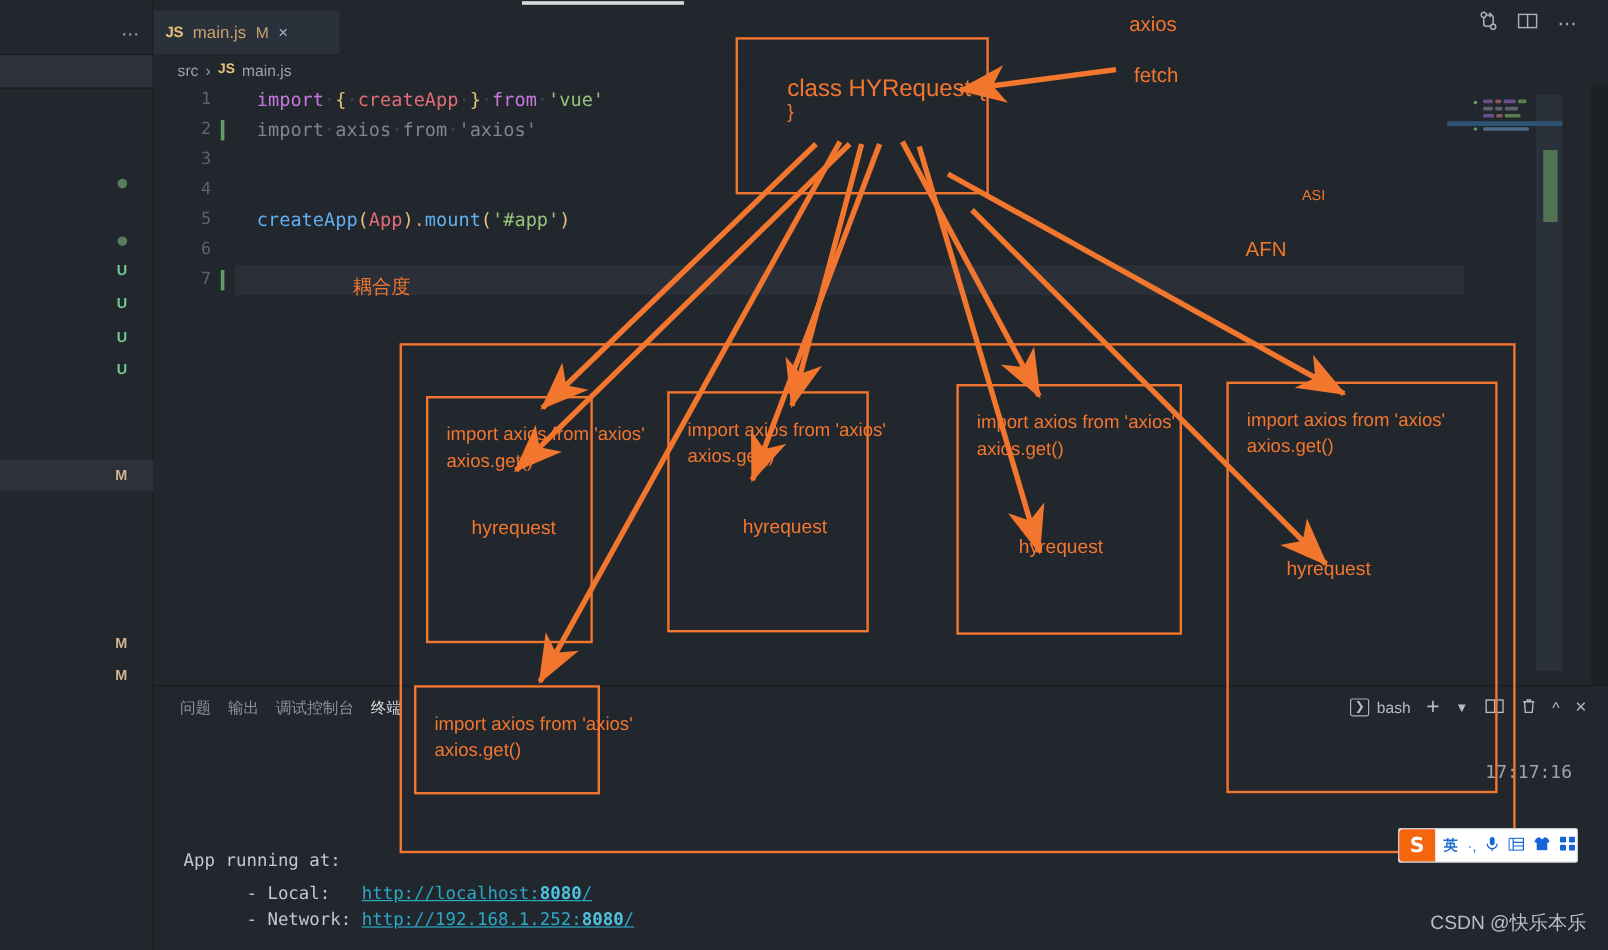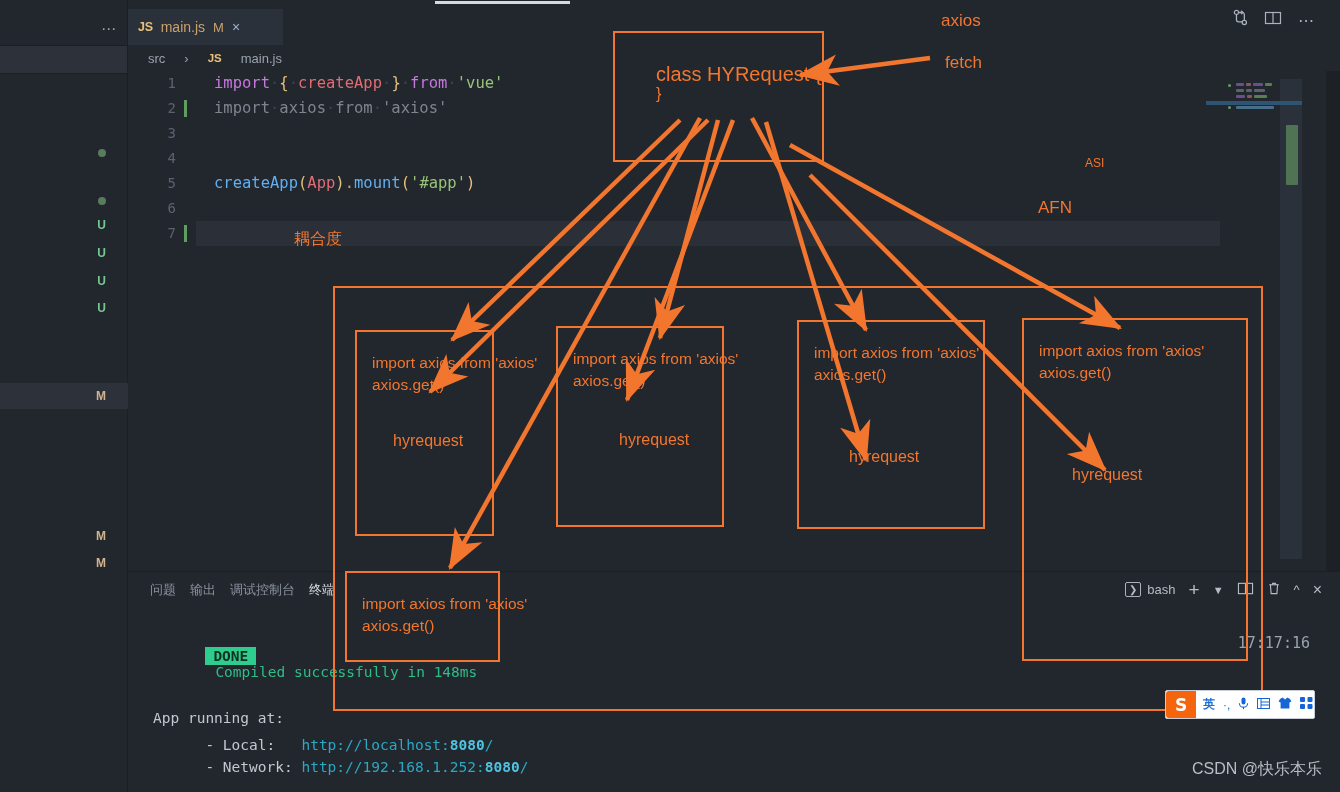--- a/index.html
+++ b/index.html
@@ -30,21 +30,21 @@
   #tabbar{left:128px;top:8px;width:1212px;height:37px;background:#22262d;}
   #tab-main{left:128px;top:8px;width:155px;height:37px;background:#2b313a;
             border-top:1px solid #22262d;display:flex;align-items:center;padding:0 10px;box-sizing:border-box;}
   #tab-main .js-ico{color:#e5c07b;font-weight:bold;font-size:12.5px;letter-spacing:-.3px;}
   #tab-main .t-name{color:#c9a26d;font-size:14px;margin-left:8px;}
   #tab-main .t-mod{color:#c9a26d;font-size:13px;margin-left:8px;}
   #tab-main .t-close{color:#9fb4cc;font-size:14px;margin-left:8px;cursor:pointer;}
   .tb-ico{position:absolute;top:20px;transform:translateY(-50%);color:#a9b2bd;cursor:pointer;}
 
   
-  #crumb{left:128px;top:45px;width:1212px;height:26px;background:#22262d;display:flex;align-items:center;padding-left:20px;box-sizing:border-box;font-size:13px;color:#9aa3af;gap:19px;}
+  #crumb{left:128px;top:45px;width:1212px;height:26px;background:#22262d;display:flex;align-items:center;padding-left:20px;box-sizing:border-box;font-size:13px;color:#9aa3af;gap:6px;}
   #crumb .js-ico{color:#e5c07b;font-weight:bold;font-size:11.5px;}
 
   
   #editor{left:128px;top:71px;width:1212px;height:500px;background:#22262d;overflow:hidden;}
   .code-line{position:relative;height:25px;line-height:25px;font-family:"DejaVu Sans Mono","Liberation Mono",monospace;font-size:15.5px;white-space:pre;}
   .ln{position:absolute;left:0;width:48px;text-align:right;color:#5c6370;font-size:14px;font-family:"DejaVu Sans Mono",monospace;}
   .chg{position:absolute;left:56px;width:3px;top:4px;bottom:4px;background:#587c0c;}
   .chg.g{background:#5f9e5f;}
   .ctext{position:absolute;left:86px;}
   .cur-line{position:absolute;left:68px;right:120px;height:25px;background:#2a2f38;}
@@ -71,21 +71,21 @@
   #panel-tabs{position:absolute;left:0;top:0;height:35px;display:flex;align-items:center;gap:14px;padding-left:22px;font-size:13px;color:#8b939f;}
   #panel-tabs .pt{cursor:pointer;}
   #panel-tabs .pt.active{color:#d7dade;}
   #panel-right{position:absolute;right:18px;top:0;height:35px;display:flex;align-items:center;gap:13px;color:#b6bcc5;font-size:14px;}
   #panel-right .boxicon{border:1px solid #aab1ba;border-radius:2px;font-size:10px;padding:0 3px;line-height:13px;display:inline-block;}
   .term-body{position:absolute;left:0;top:35px;right:0;bottom:0;font-family:"DejaVu Sans Mono","Liberation Mono",monospace;font-size:14.5px;}
   .t-line{position:absolute;white-space:pre;}
   .done-badge{background:#2ecc8f;color:#11301f;font-weight:bold;padding:1px 8px;}
   .t-green{color:#2fbd86;}
   .t-grey{color:#c2c8d0;}
-  .t-cyan{color:#2aa8c4;}
+  .t-cyan{color:#2aa8c4;text-decoration:underline;}
   .t-cyan b{color:#4fc3e0;}
   #clock{position:absolute;right:30px;top:62px;color:#9aa3af;font-family:"DejaVu Sans Mono",monospace;font-size:15px;}
 
   
   #overlay{left:0;top:0;width:1340px;height:792px;pointer-events:none;}
   .anno-box{position:absolute;border:2px solid #f2762e;box-sizing:border-box;}
   .anno-txt{position:absolute;color:#f2762e;font-family:"Liberation Sans","DejaVu Sans",sans-serif;white-space:nowrap;}
 
   
   #ime{left:1165px;top:690px;width:148px;height:27px;background:#ffffff;border:1px solid #c9ced6;border-radius:2px;display:flex;align-items:center;}
@@ -227,24 +227,20 @@
         <path d="M2 4 h10"></path>
           <path d="M5.5 4 V2.5 h3 V4"></path>
           <path d="M3.2 4 l.7 9.5 h6.2 L10.8 4"></path>
       </svg>
     </span>
     <span style="font-size:13px;">^</span>
     <span style="font-size:16px;">×</span>
   </div>
 
   <div class="term-body">
-    <div class="t-line" style="left:25px;top:25px;">
-      <span class="done-badge">DONE</span>
-      <span class="t-green" style="margin-left:10px;">Compiled successfully in 148ms</span>
-    </div>
     <div class="t-line t-grey" style="left:25px;top:103px;">App running at:</div>
     <div class="t-line" style="left:25px;top:114px;">
       <span class="t-grey">- Local:   </span><span class="t-cyan"><span>http://localhost:</span><b>8080</b><span>/</span></span>
     </div>
     <div class="t-line" style="left:25px;top:136px;">
       <span class="t-grey">- Network: </span><span class="t-cyan"><span>http://192.168.1.252:</span><b>8080</b><span>/</span></span>
     </div>
   </div>
   <div id="clock">17:17:16</div>
 </div>

